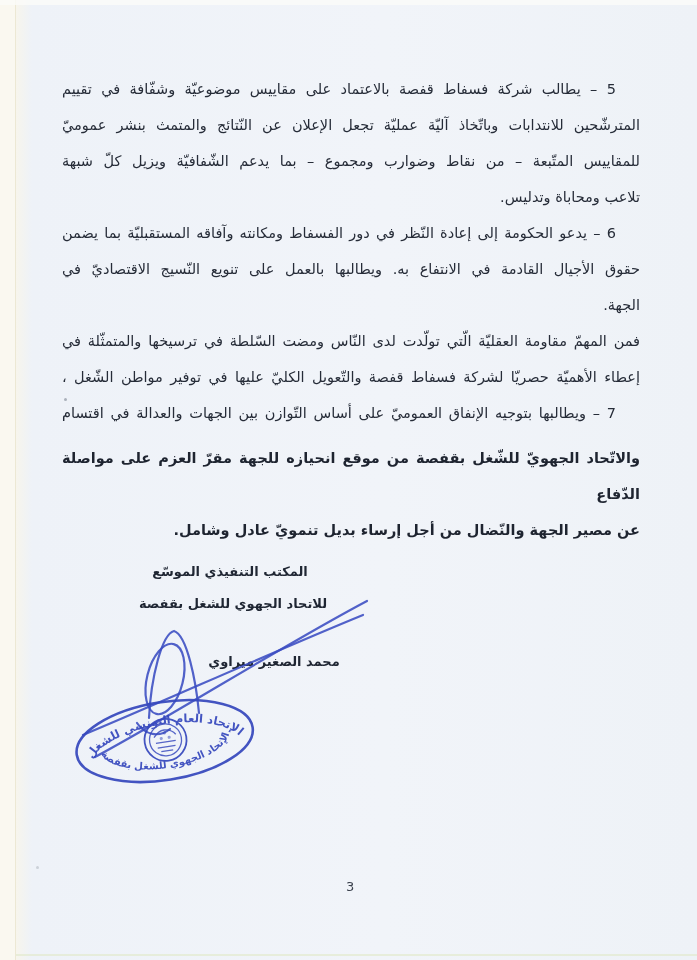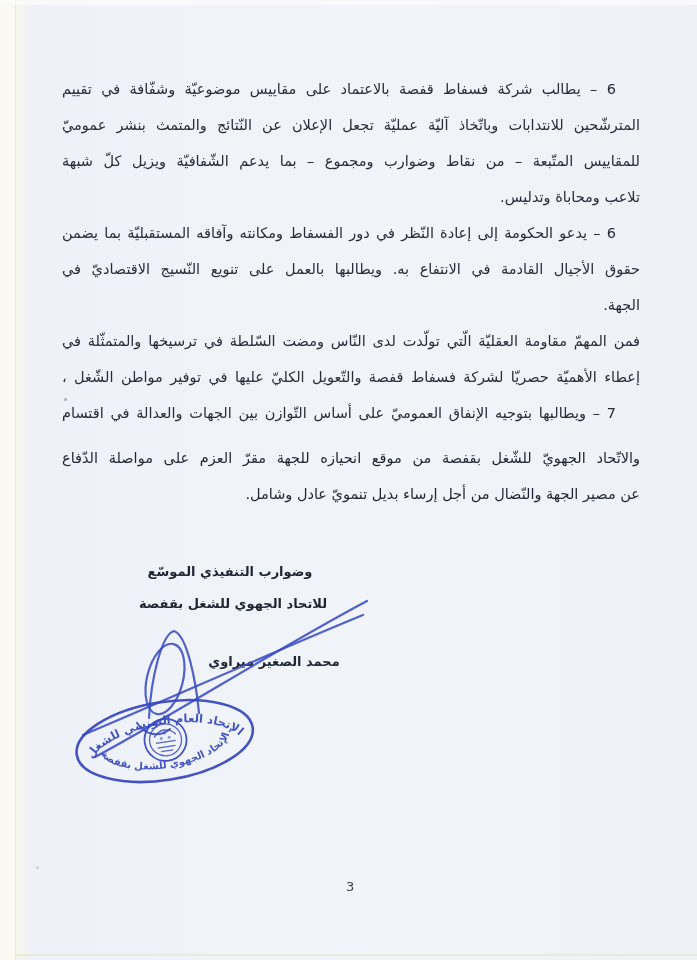--- a/index.html
+++ b/index.html
@@ -18,21 +18,21 @@
 
   .content{
     position:absolute;top:71px;right:57px;width:578px;
     direction:rtl;
     font-size:14.5px;
     line-height:36px;
   }
   .ln{text-align:justify;white-space:normal;}
   .j{text-align-last:justify;}
   .num{padding-right:24px;}
-  .b{font-weight:normal;color:#1e2430;}
+  .b{font-weight:bold;color:#1e2430;}
   .mt{margin-top:9px;}
 
   .sig-block{
     position:absolute;top:556px;left:140px;width:240px;
     direction:rtl;text-align:center;
     font-size:13px;font-weight:bold;line-height:32px;color:#1f2633;
   }
   .s-office{transform:translateX(-30px);}
   .s-union{transform:translateX(-27px);}
   .s-role{transform:translateX(58px);}
@@ -55,36 +55,36 @@
 
 <div class="page">
 
   <div class="edge-left"></div>
   <div class="edge-top"></div>
   <div class="edge-bottom"></div>
   <div class="speck" style="left:64px;top:398px;"></div>
   <div class="speck" style="left:36px;top:866px;opacity:.4;"></div>
 
   <div class="content">
-    <div class="ln j num">6 – يطالب شركة فسفاط قفصة بالاعتماد على مقاييس موضوعيّة وشفّافة في تقييم</div>
+    <div class="ln j num">5 – يطالب شركة فسفاط قفصة بالاعتماد على مقاييس موضوعيّة وشفّافة في تقييم</div>
     <div class="ln j">المترشّحين للانتدابات وباتّخاذ آليّة عمليّة تجعل الإعلان عن النّتائج والمتمث بنشر عموميّ</div>
     <div class="ln j">للمقاييس المتّبعة – من نقاط وضوارب ومجموع – بما يدعم الشّفافيّة ويزيل كلّ شبهة</div>
     <div class="ln">تلاعب ومحاباة وتدليس.</div>
     <div class="ln j num">6 – يدعو الحكومة إلى إعادة النّظر في دور الفسفاط ومكانته وآفاقه المستقبليّة بما يضمن</div>
     <div class="ln j">حقوق الأجيال القادمة في الانتفاع به. ويطالبها بالعمل على تنويع النّسيج الاقتصاديّ في</div>
     <div class="ln">الجهة.</div>
     <div class="ln j">فمن المهمّ مقاومة العقليّة الّتي تولّدت لدى النّاس ومضت السّلطة في ترسيخها والمتمثّلة في</div>
     <div class="ln j">إعطاء الأهميّة حصريّا لشركة فسفاط قفصة والتّعويل الكليّ عليها في توفير مواطن الشّغل ،</div>
     <div class="ln j num">7 – ويطالبها بتوجيه الإنفاق العموميّ على أساس التّوازن بين الجهات والعدالة في اقتسام</div>
     <div class="ln j b mt">والاتّحاد الجهويّ للشّغل بقفصة من موقع انحيازه للجهة مقرّ العزم على مواصلة الدّفاع</div>
     <div class="ln b">عن مصير الجهة والنّضال من أجل إرساء بديل تنمويّ عادل وشامل.</div>
   </div>
 
   <div class="sig-block">
-    <div class="s-office">وضوارب التنفيذي الموسّع</div>
+    <div class="s-office">المكتب التنفيذي الموسّع</div>
     <div class="s-union">للاتحاد الجهوي للشغل بقفصة</div>
     <div class="s-name">محمد الصغير ميراوي</div>
   </div>
 
   <svg class="sig-ink" viewBox="0 0 390 185" aria-hidden="true">
     <path d="M 20 172 C 95 132, 205 62, 292 16"></path>
     <path d="M 8 150 C 85 118, 195 68, 288 30"></path>
     <path d="M 74 133 C 76 92, 87 49, 99 46 C 112 50, 121 96, 124 128"></path>
     <ellipse cx="90" cy="94" rx="18" ry="36" transform="rotate(14 90 94)"></ellipse>
     <path d="M 62 138 C 70 150, 84 153, 95 144"></path>

